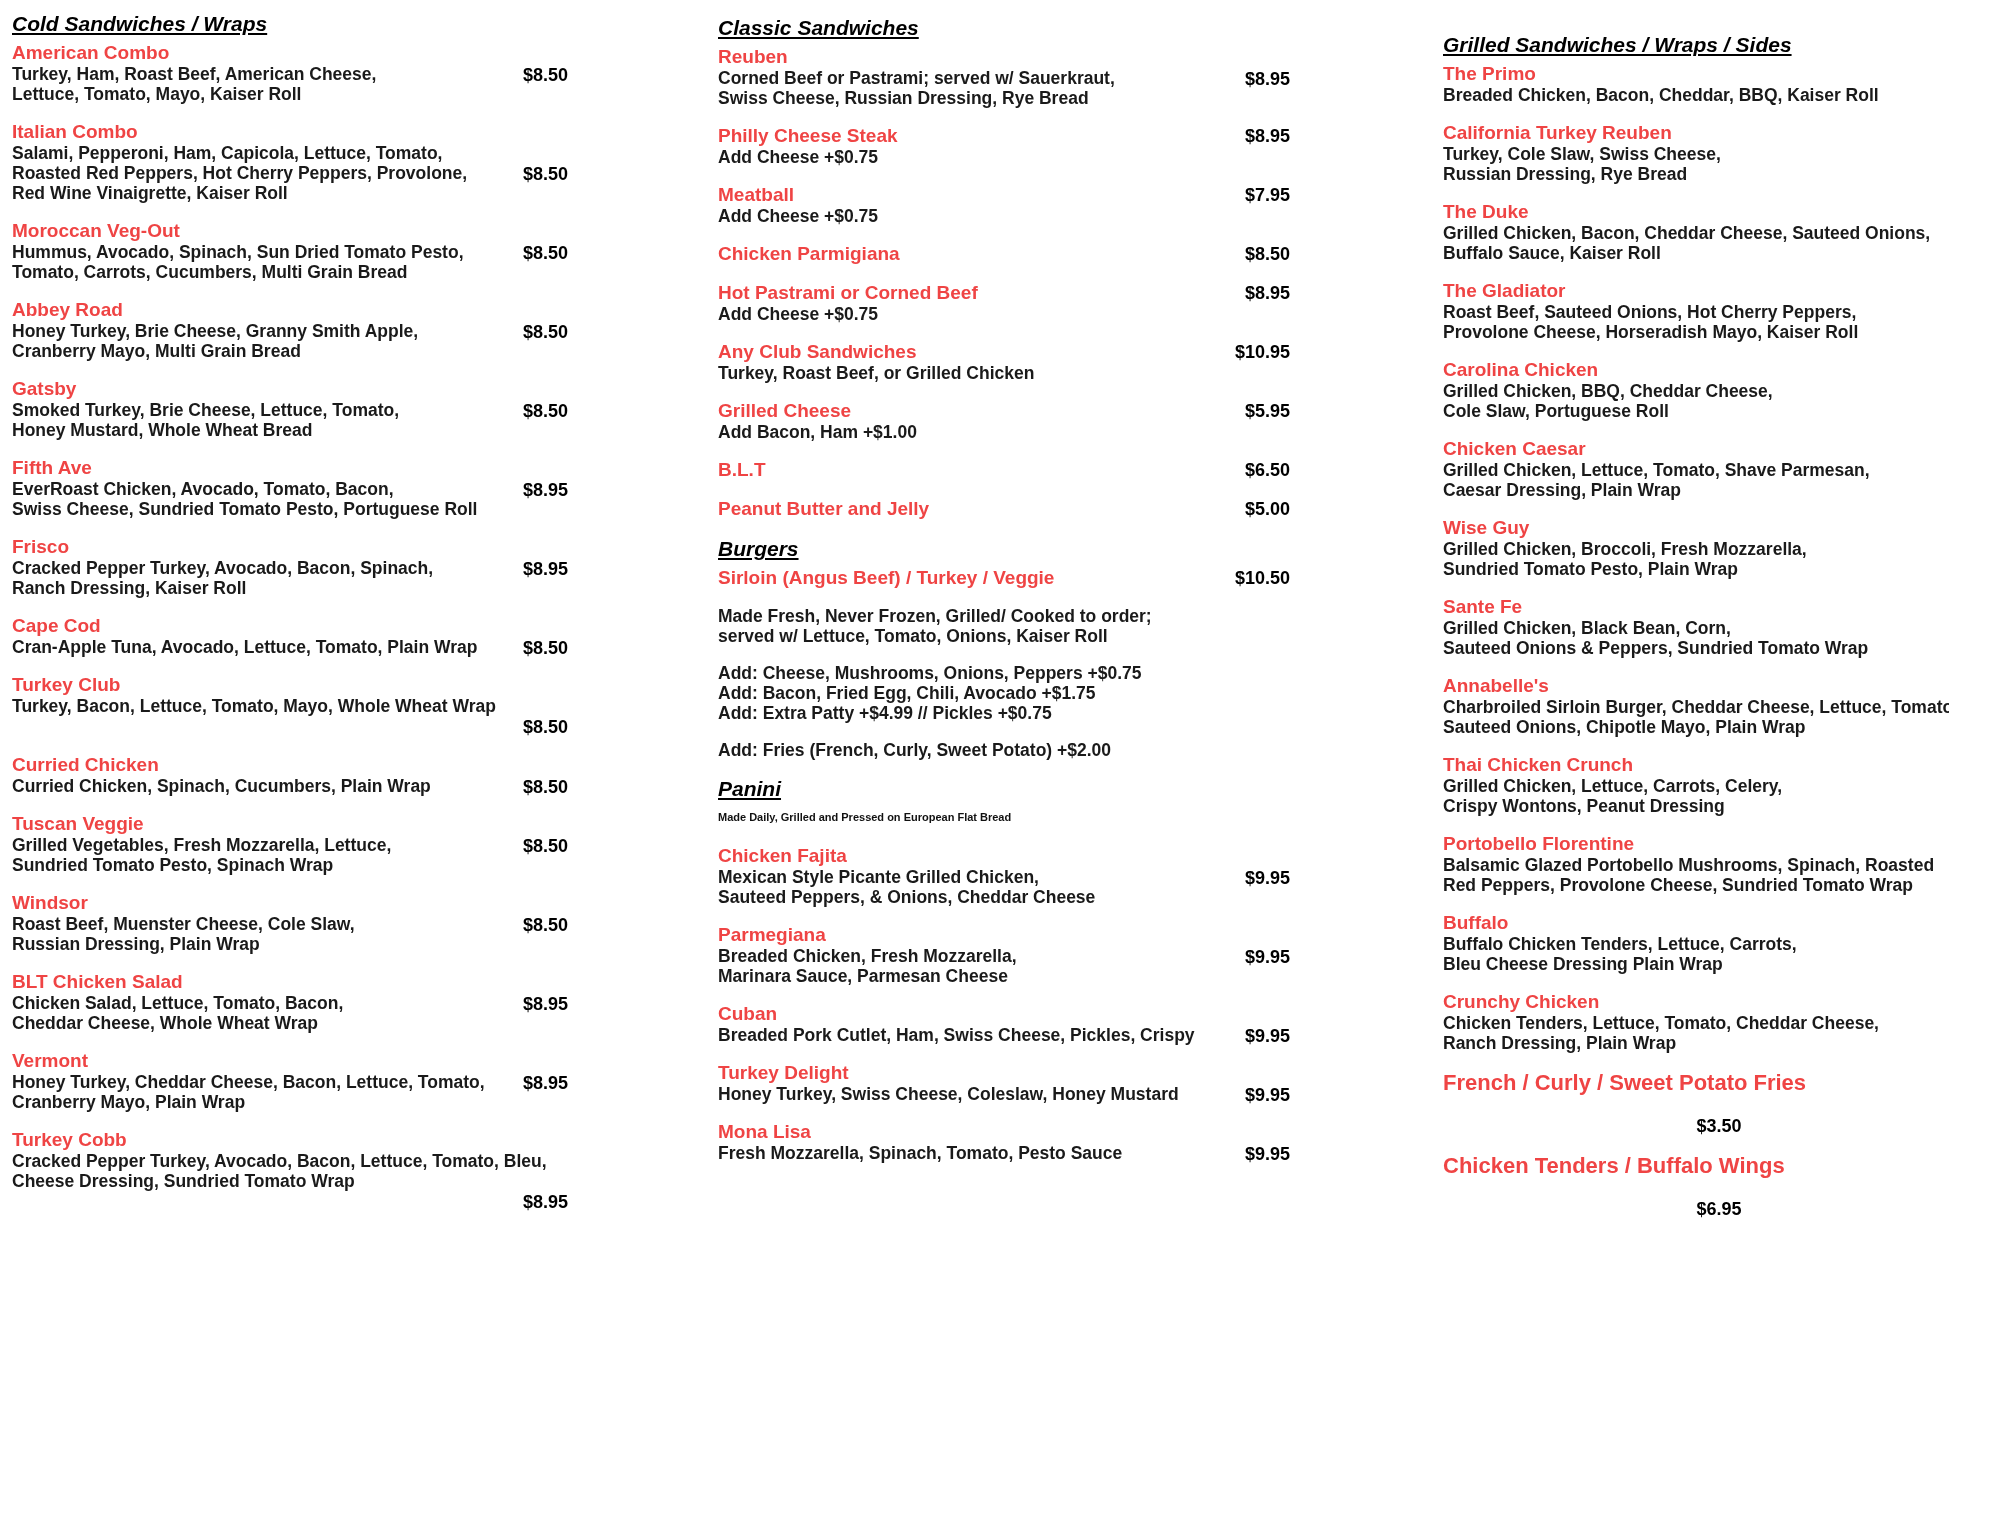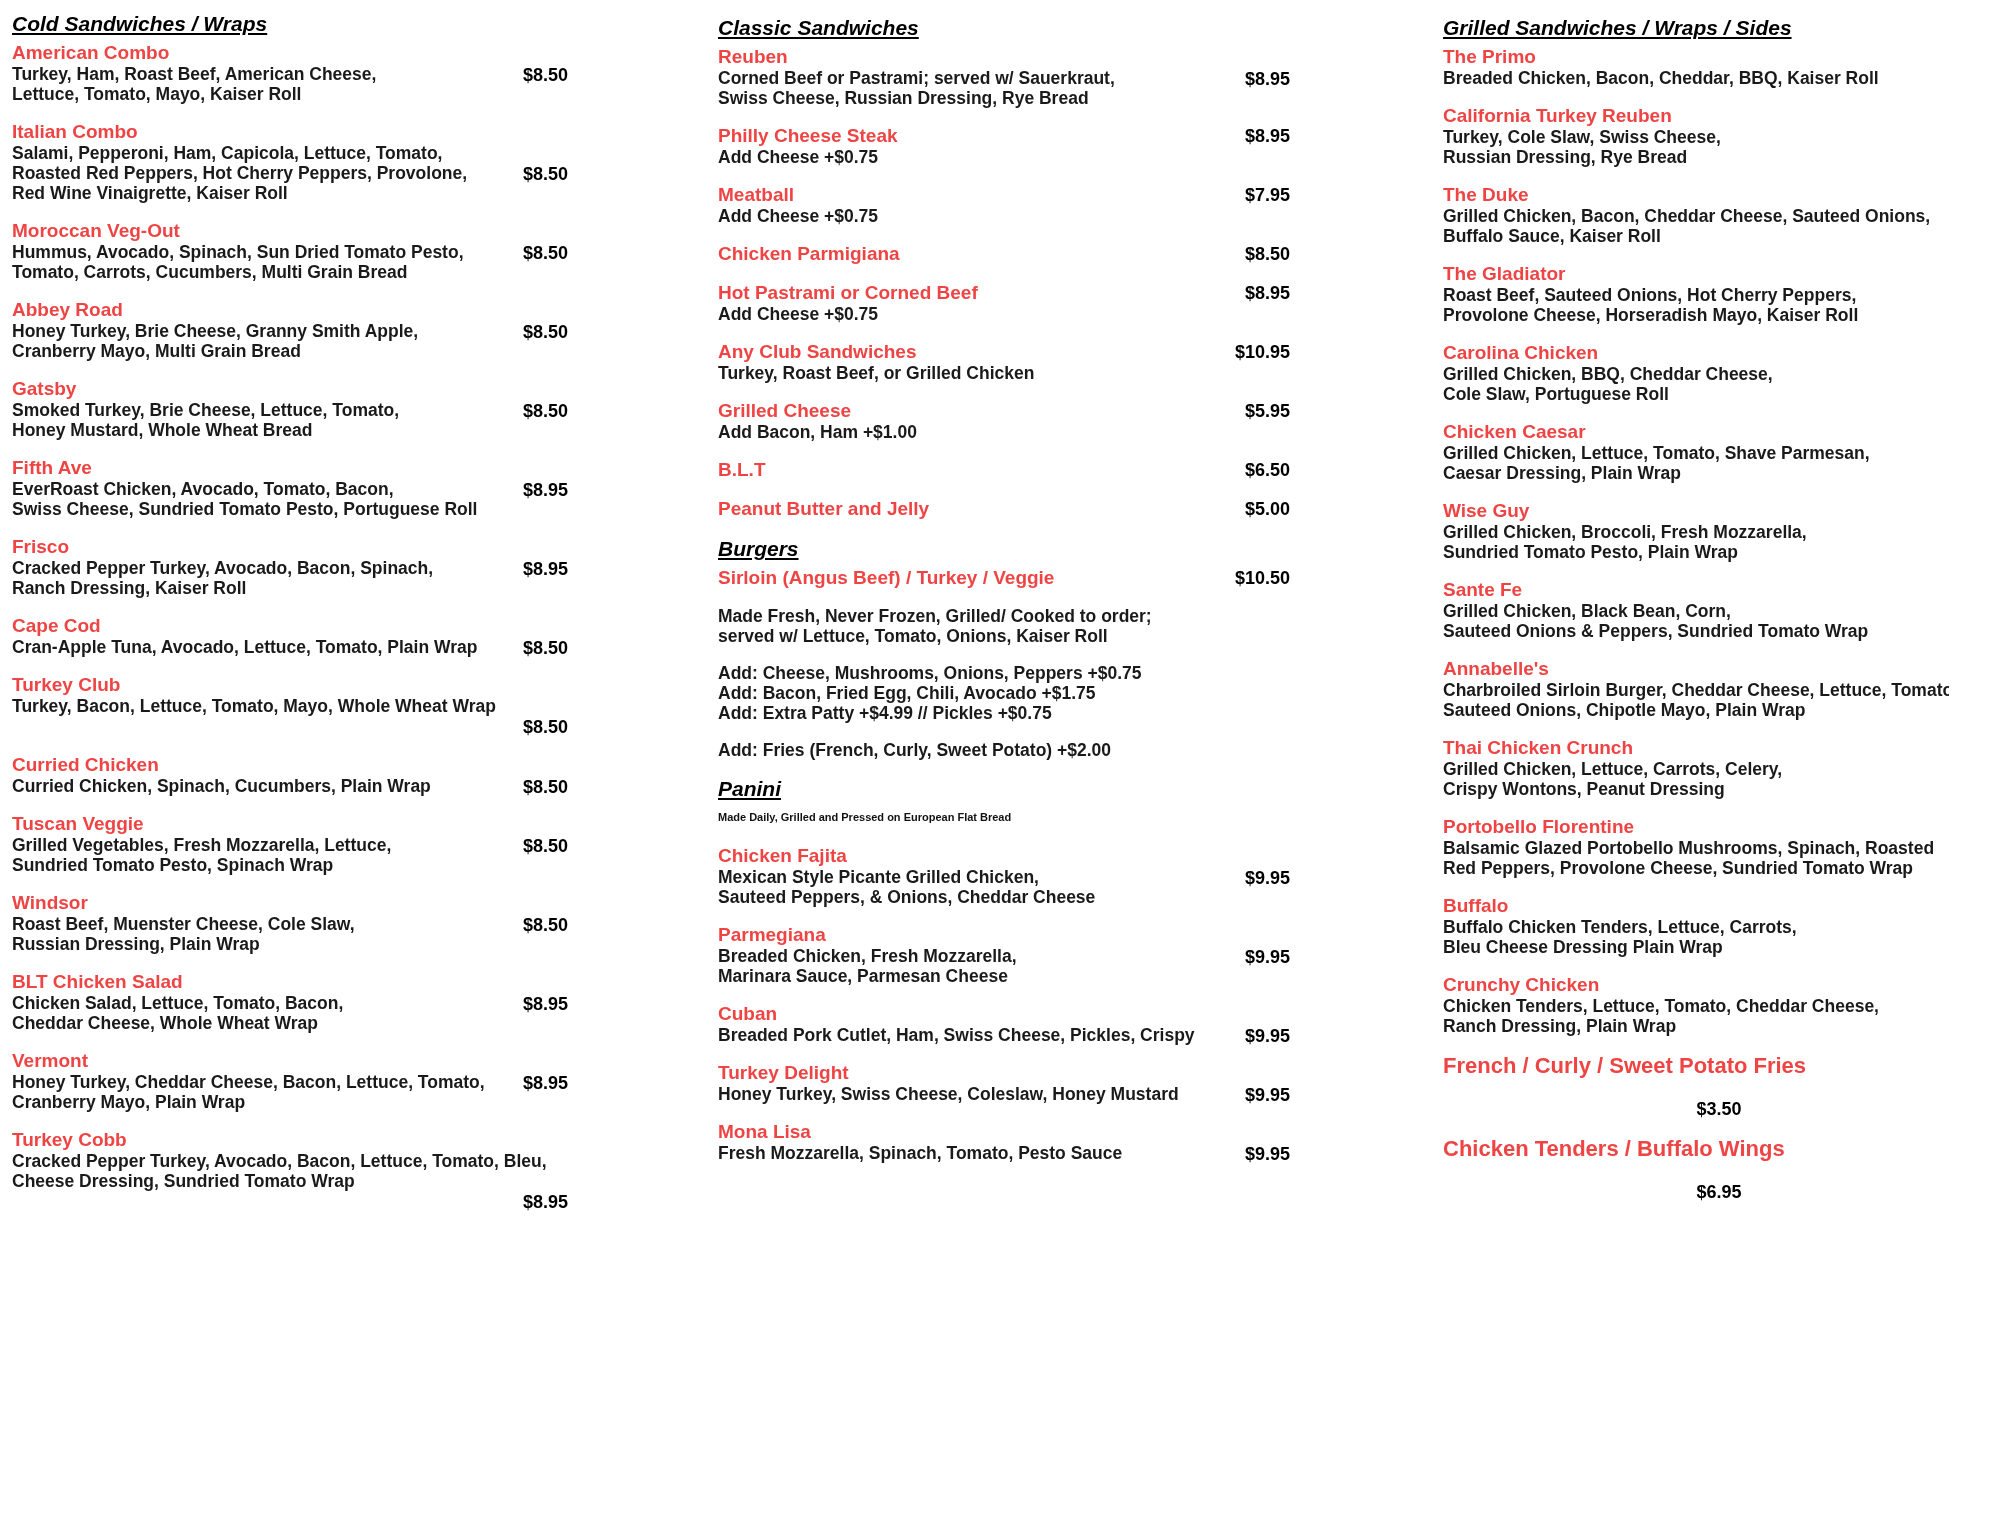--- a/index.html
+++ b/index.html
@@ -12,21 +12,21 @@
     width: 1949px;
     height: 1535px;
     background: #ffffff;
     color: #111111;
     font-family: "Liberation Sans", sans-serif;
     overflow: hidden;
   }
   .col { position: absolute; }
   .col-0 { left: 12px;  top: 12px; width: 556px; }
   .col-1 { left: 718px; top: 16px; width: 572px; }
-  .col-2 { left: 1443px; top: 16px; width: 552px; }
+  .col-2 { left: 1443px; top: 33px; width: 552px; }
 
   .section { margin: 0 0 2px 0; }
   .section-title {
     font-size: 21px;
     font-weight: 700;
     font-style: italic;
     text-decoration: underline;
     line-height: 24px;
     margin: 0 0 6px 0;
     color: #000000;

